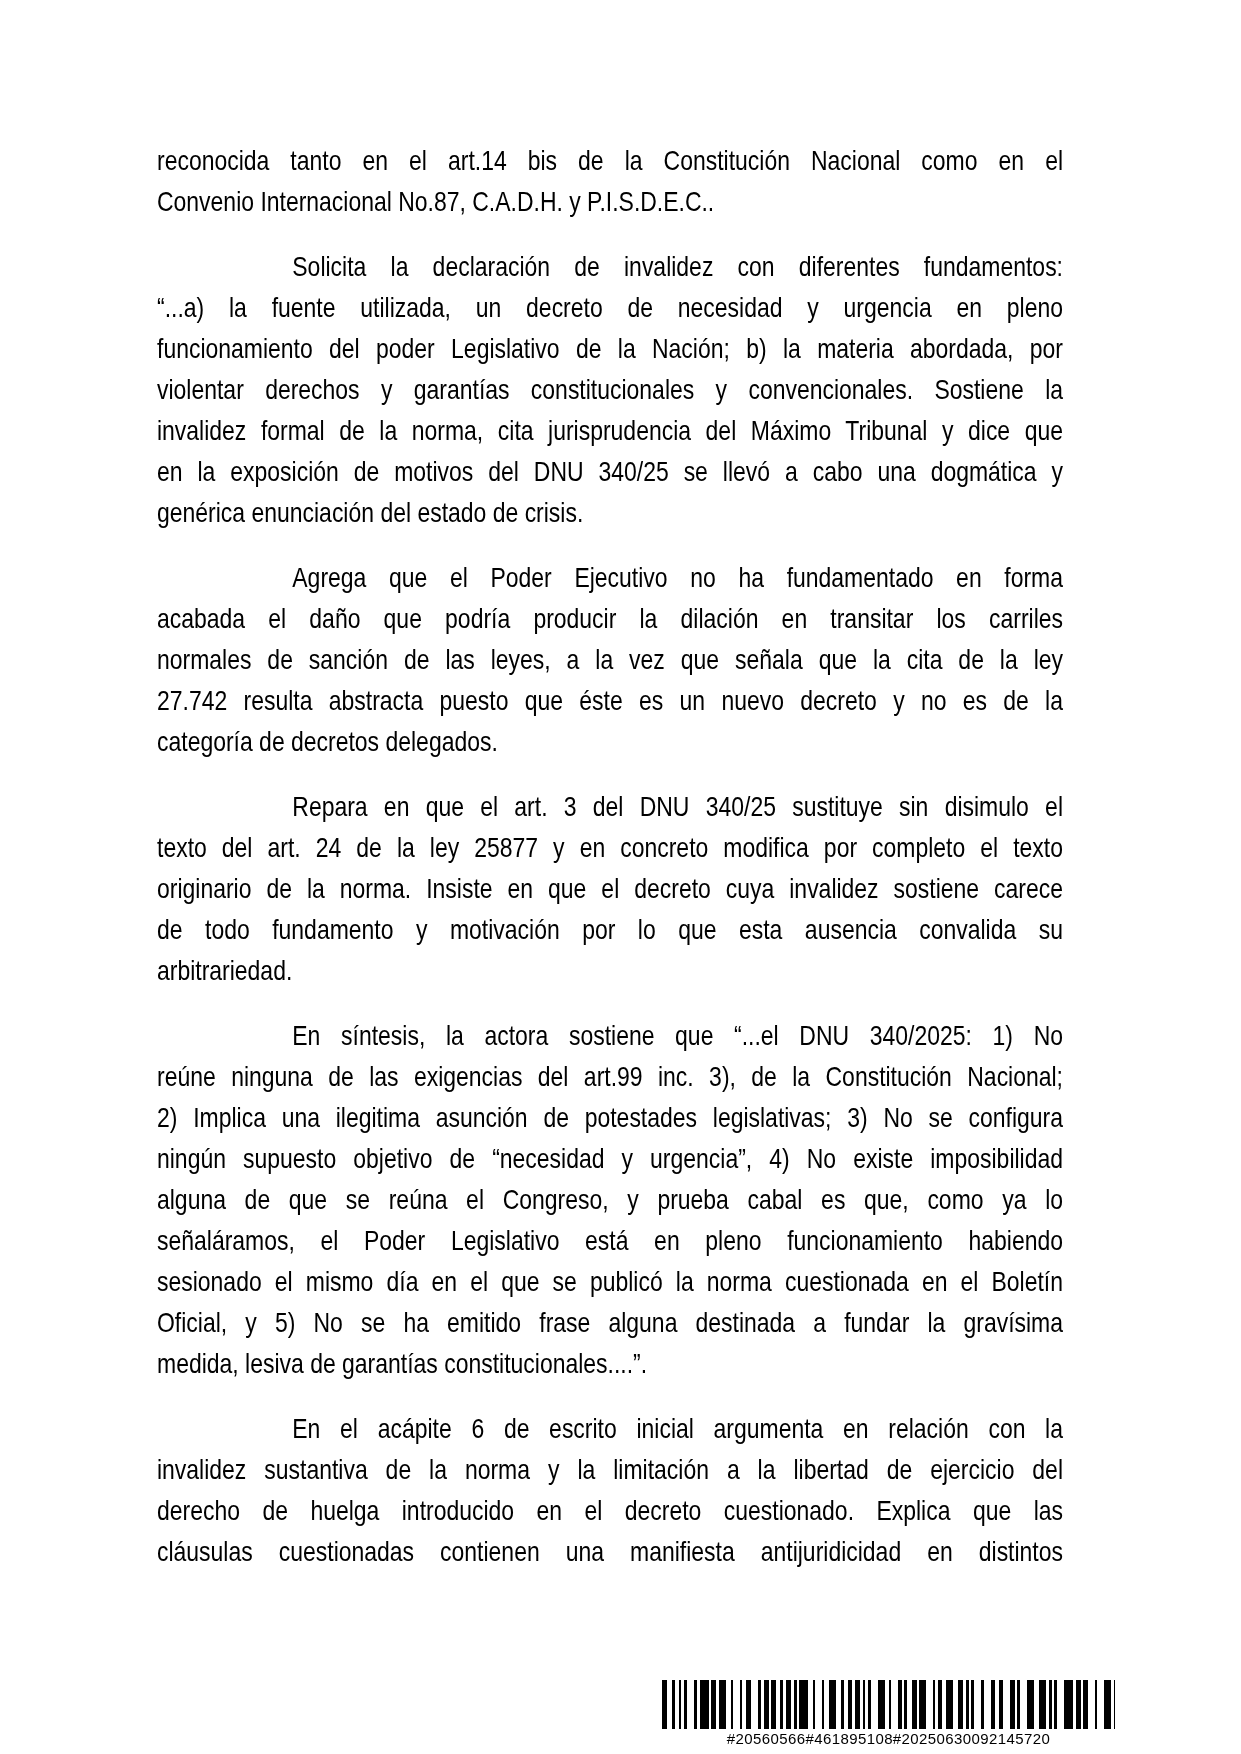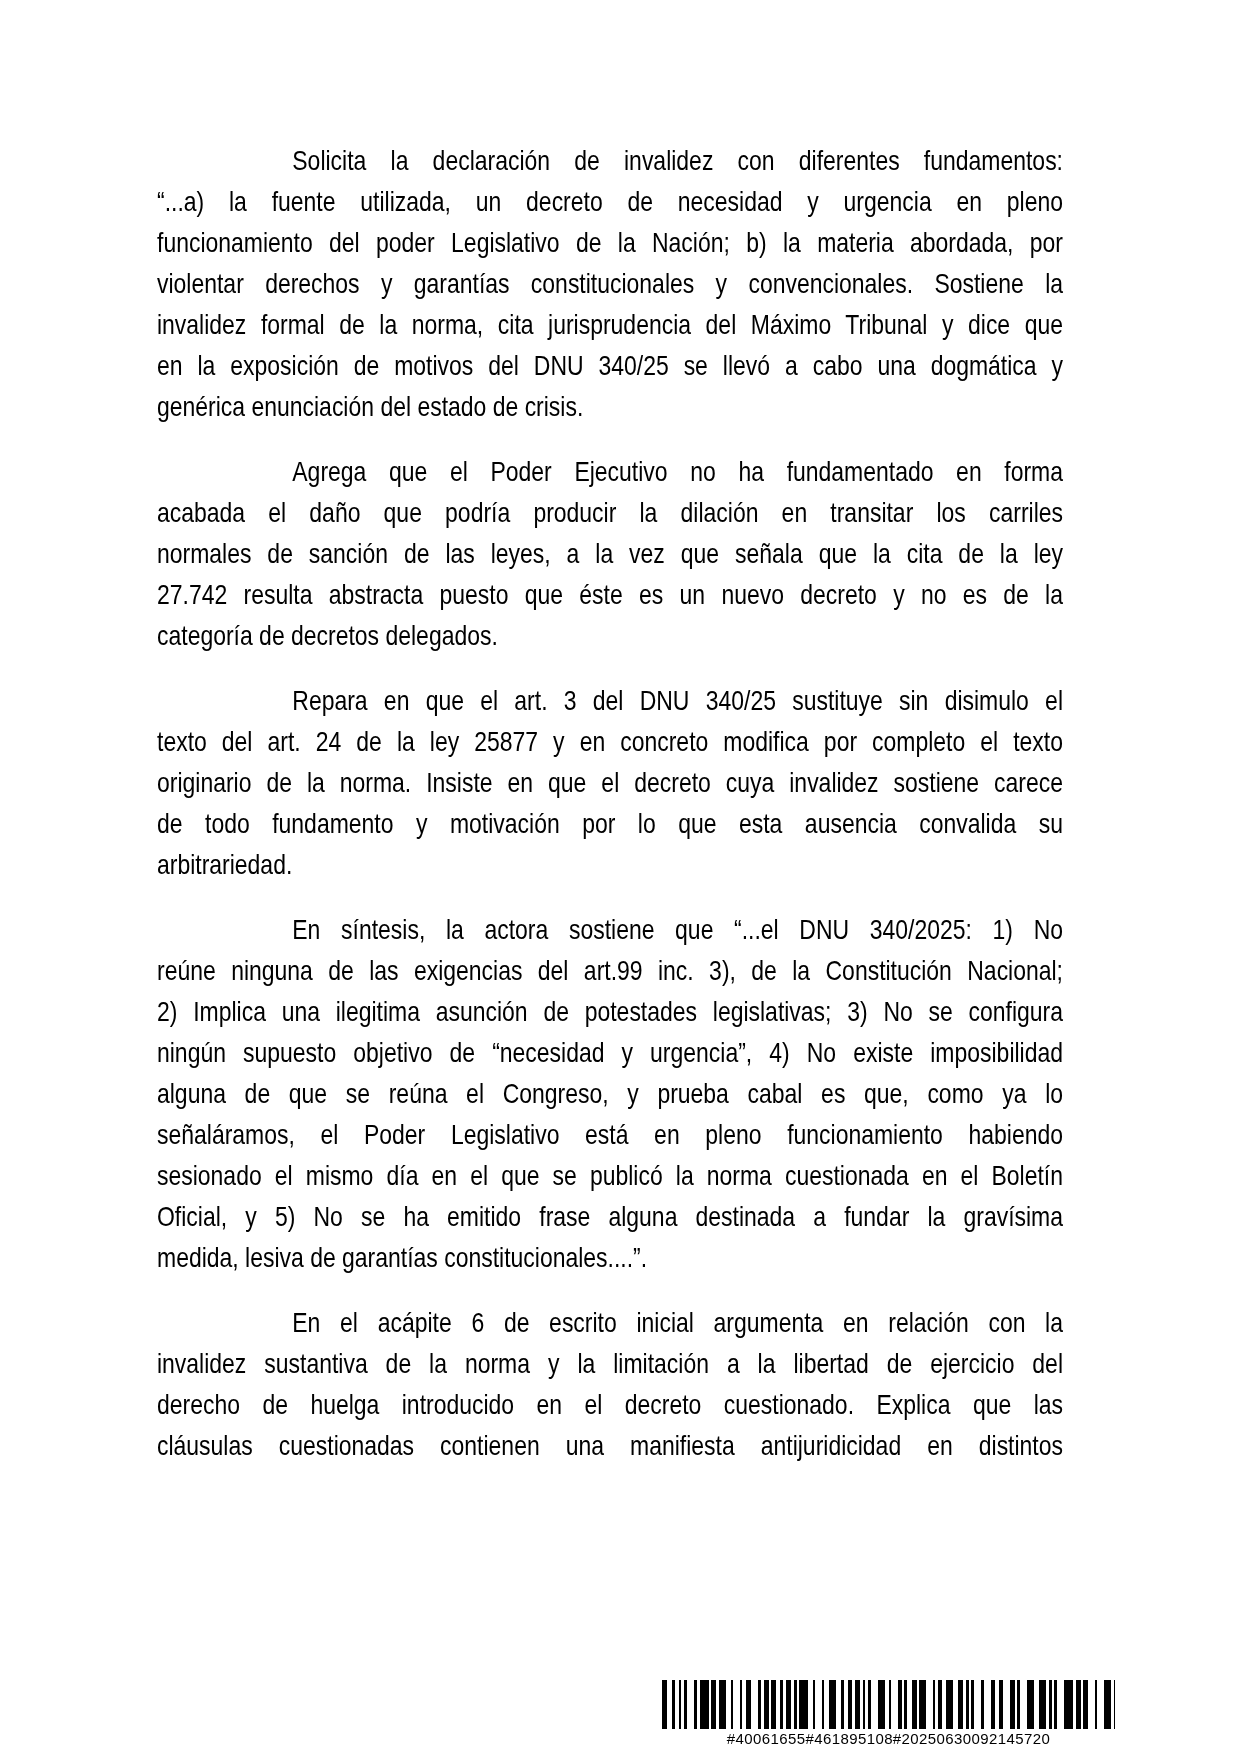--- a/index.html
+++ b/index.html
@@ -49,20 +49,24 @@
     letter-spacing: 0.4px;
     white-space: nowrap;
     color: #000000;
   }
 </style>
 </head>
 <body>
 
 <div class="page">
   <div class="text-block">
+      <div class="para">
+        <div class="line" style="word-spacing: 17.8805px;"><span>reconocida tanto en el art.14 bis de la Constitución Nacional como en el</span></div>
+        <div class="line"><span>Convenio Internacional No.87, C.A.D.H. y P.I.S.D.E.C..</span></div>
+      </div>
       <div class="para">
         <div class="line" style="text-indent: 165px; word-spacing: 21.7549px;"><span>Solicita la declaración de invalidez con diferentes fundamentos:</span></div>
         <div class="line" style="word-spacing: 22.4719px;"><span>“...a) la fuente utilizada, un decreto de necesidad y urgencia en pleno</span></div>
         <div class="line" style="word-spacing: 12.1466px;"><span>funcionamiento del poder Legislativo de la Nación; b) la materia abordada, por</span></div>
         <div class="line" style="word-spacing: 18.2621px;"><span>violentar derechos y garantías constitucionales y convencionales. Sostiene la</span></div>
         <div class="line" style="word-spacing: 9.97812px;"><span>invalidez formal de la norma, cita jurisprudencia del Máximo Tribunal y dice que</span></div>
         <div class="line" style="word-spacing: 10.4355px;"><span>en la exposición de motivos del DNU 340/25 se llevó a cabo una dogmática y</span></div>
         <div class="line"><span>genérica enunciación del estado de crisis.</span></div>
       </div>
       <div class="para">
@@ -146,15 +150,15 @@
         <div class="bar" style="width: 7px; margin-right: 3px;"></div>
         <div class="bar" style="width: 3px; margin-right: 2px;"></div>
         <div class="bar" style="width: 3px; margin-right: 7px;"></div>
         <div class="bar" style="width: 9px; margin-right: 3px;"></div>
         <div class="bar" style="width: 5px; margin-right: 2px;"></div>
         <div class="bar" style="width: 5px; margin-right: 7px;"></div>
         <div class="bar" style="width: 2px; margin-right: 7px;"></div>
         <div class="bar" style="width: 7px; margin-right: 3px;"></div>
         <div class="bar" style="width: 4px; margin-right: 2px;"></div>
       </div>
-    <div class="bartext">#40061655#461895108#20250630092145720</div>
+    <div class="bartext">#20560566#461895108#20250630092145720</div>
   </div>
 </div>
 
 </body></html>

